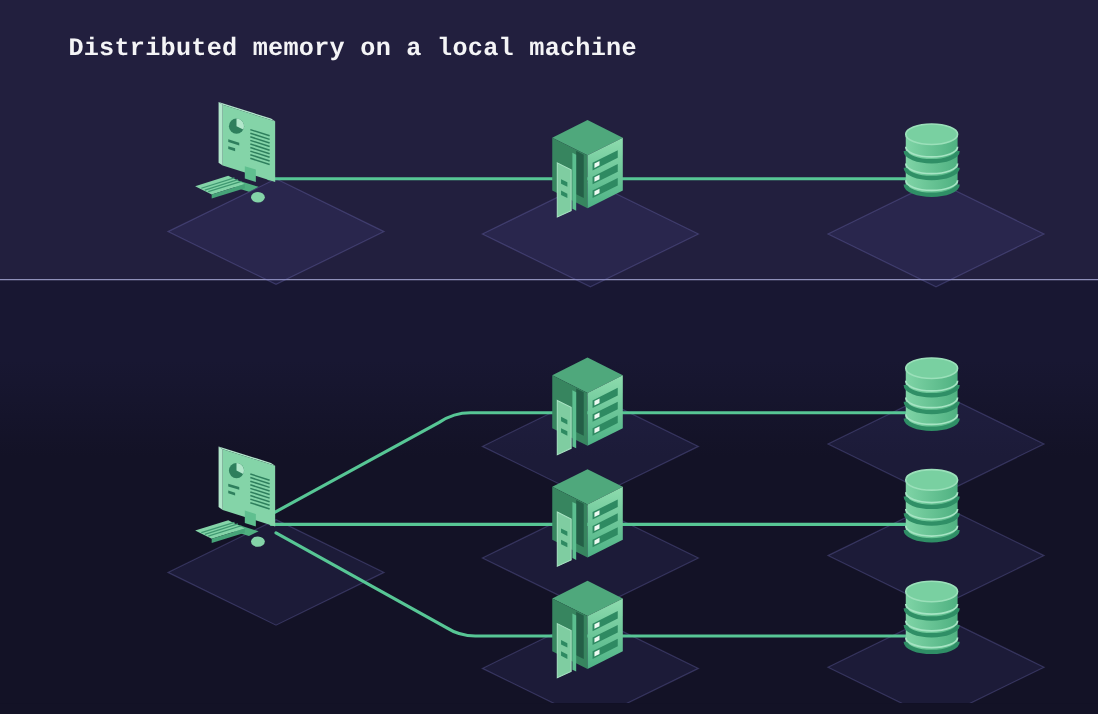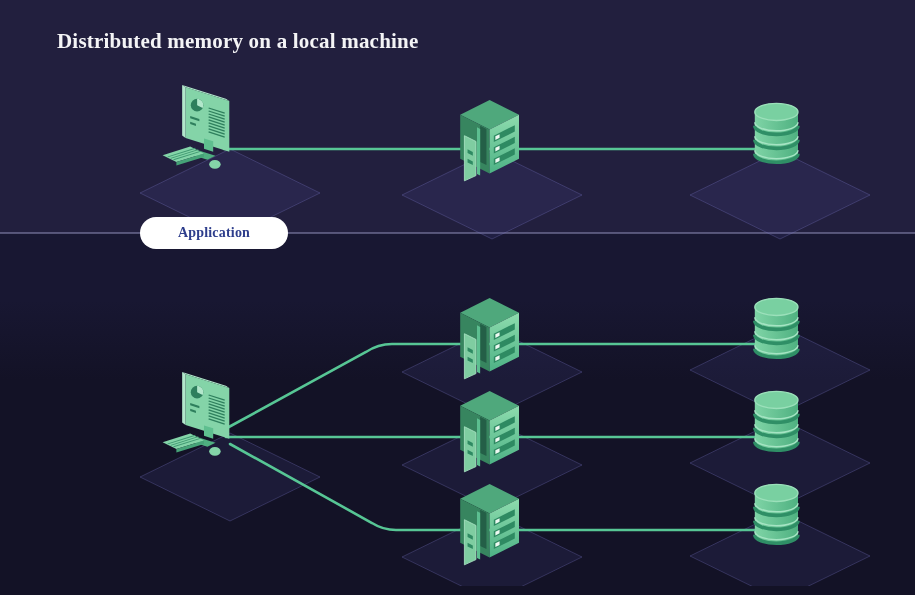--- a/index.html
+++ b/index.html
@@ -1,18 +1,18 @@
 <!DOCTYPE html>
 <html><head>
 <meta charset="utf-8">
 <style>
   html,body{margin:0;padding:0;background:#131226;}
   .stage{
     position:relative;width:915px;height:586px;overflow:hidden;
-    font-family:Liberation Serif, serif;
+    font-family:Liberation Mono, monospace;
     background:linear-gradient(#221f3e 0 233px,#181732 233px 300px,#131226 380px 100%);
   }
   .section-title{
     position:absolute;color:#f4f4f6;font-weight:bold;font-size:21px;
     letter-spacing:.2px;line-height:27px;
   }
   .title-top{left:57px;top:28px;}
   .title-bottom{left:55px;top:510px;}
   .pill{
     position:absolute;top:217px;height:32px;width:148px;background:#ffffff;
@@ -137,15 +137,14 @@
     <use href="#database" transform="translate(753,297) scale(0.9)"></use>
     <use href="#database" transform="translate(753,390) scale(0.9)"></use>
     <use href="#database" transform="translate(753,483) scale(0.9)"></use>
   </svg>
 
   <div class="section-title title-top">Distributed memory on a local machine</div>
 
   <div class="section-title title-bottom">
   </div>
 
-  <div class="pill pill-application">Application</div>
 
 </div>
 
 </body></html>

